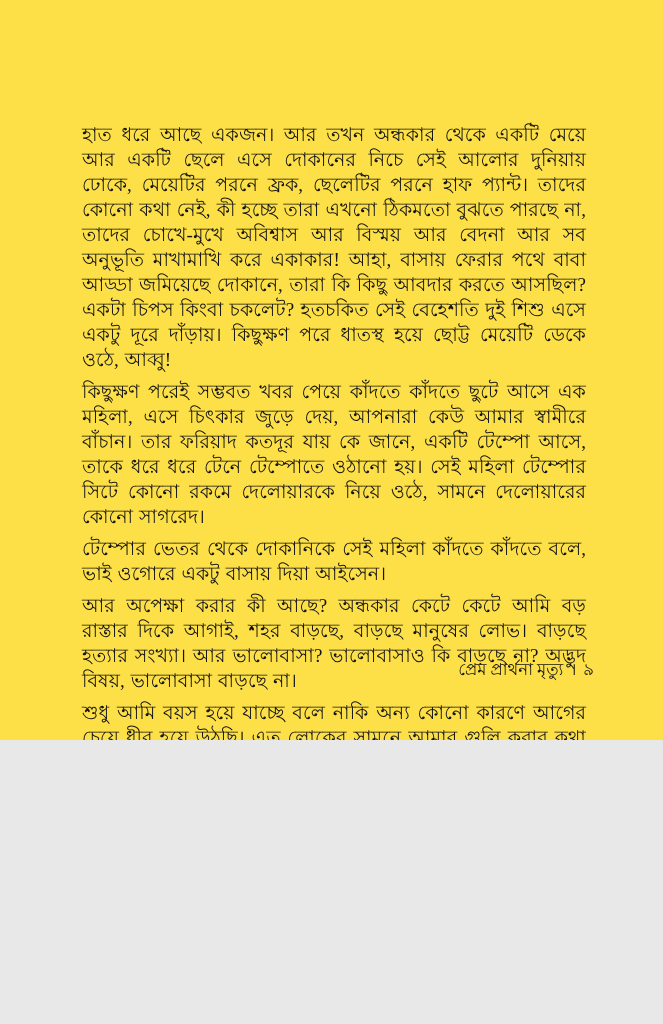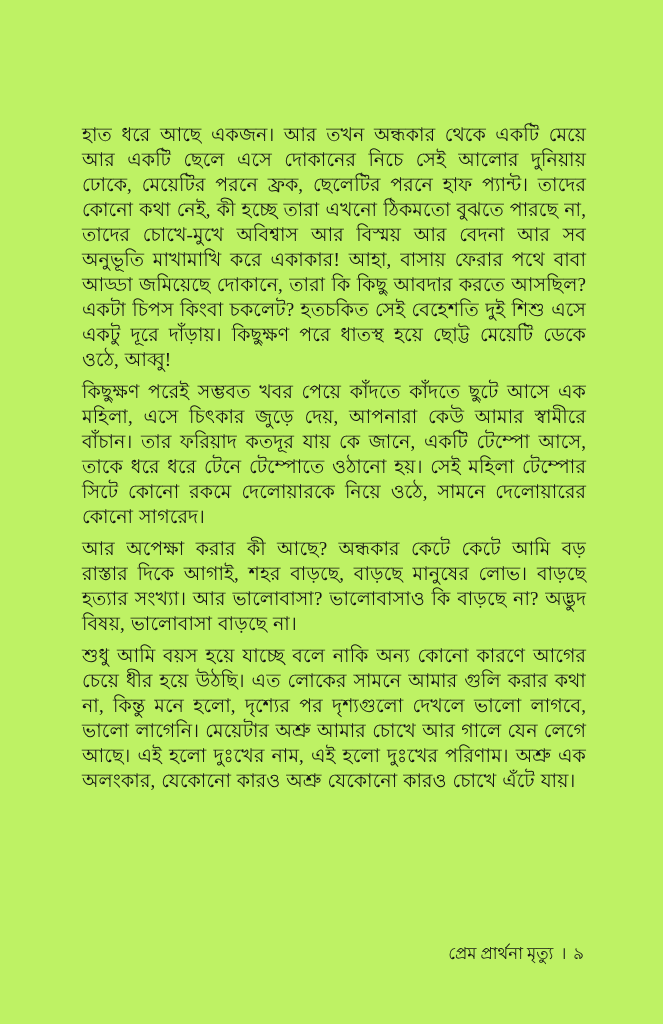--- a/index.html
+++ b/index.html
@@ -5,23 +5,23 @@
 <style>
   
   html, body {
     margin: 0;
     padding: 0;
     background: #e8e8e8;
   }
   .page {
     position: relative;
     width: 663px;
-    height: 1024px;
+    height: 740px;
     margin: 0 auto;
-    background: #bef264;
+    background: #fde047;
     color: #141414;
     font-family: "Liberation Serif", "DejaVu Serif", serif;
     overflow: hidden;
     box-sizing: border-box;
   }
   .text-block {
     position: absolute;
     left: 82px;
     top: 122px;
     width: 504px;
@@ -30,41 +30,42 @@
     margin: 0 0 7px 0;
     font-size: 19px;
     line-height: 25px;
     text-align: justify;
     text-justify: inter-word;
     letter-spacing: 0.1px;
     word-spacing: 1px;
   }
   .page-footer {
     position: absolute;
-    right: 79px;
+    right: 69px;
     bottom: 58px;
     font-size: 16.5px;
     line-height: 24px;
     color: #141414;
     white-space: nowrap;
     text-align: right;
   }
   .page-footer .sep {
     display: inline-block;
     margin: 0 7px;
   }
 </style>
 </head>
 <body>
 
 <div class="page">
 
   <main class="text-block">
     <p>হাত ধরে আছে একজন। আর তখন অন্ধকার থেকে একটি মেয়ে আর একটি ছেলে এসে দোকানের নিচে সেই আলোর দুনিয়ায় ঢোকে, মেয়েটির পরনে ফ্রক, ছেলেটির পরনে হাফ প্যান্ট। তাদের কোনো কথা নেই, কী হচ্ছে তারা এখনো ঠিকমতো বুঝতে পারছে না, তাদের চোখে-মুখে অবিশ্বাস আর বিস্ময় আর বেদনা আর সব অনুভূতি মাখামাখি করে একাকার! আহা, বাসায় ফেরার পথে বাবা আড্ডা জমিয়েছে দোকানে, তারা কি কিছু আবদার করতে আসছিল? একটা চিপস কিংবা চকলেট? হতচকিত সেই বেহেশতি দুই শিশু এসে একটু দূরে দাঁড়ায়। কিছুক্ষণ পরে ধাতস্থ হয়ে ছোট্ট মেয়েটি ডেকে ওঠে, আব্বু!</p>
     <p>কিছুক্ষণ পরেই সম্ভবত খবর পেয়ে কাঁদতে কাঁদতে ছুটে আসে এক মহিলা, এসে চিৎকার জুড়ে দেয়, আপনারা কেউ আমার স্বামীরে বাঁচান। তার ফরিয়াদ কতদূর যায় কে জানে, একটি টেম্পো আসে, তাকে ধরে ধরে টেনে টেম্পোতে ওঠানো হয়। সেই মহিলা টেম্পোর সিটে কোনো রকমে দেলোয়ারকে নিয়ে ওঠে, সামনে দেলোয়ারের কোনো সাগরেদ।</p>
+    <p>টেম্পোর ভেতর থেকে দোকানিকে সেই মহিলা কাঁদতে কাঁদতে বলে, ভাই ওগোরে একটু বাসায় দিয়া আইসেন।</p>
     <p>আর অপেক্ষা করার কী আছে? অন্ধকার কেটে কেটে আমি বড় রাস্তার দিকে আগাই, শহর বাড়ছে, বাড়ছে মানুষের লোভ। বাড়ছে হত্যার সংখ্যা। আর ভালোবাসা? ভালোবাসাও কি বাড়ছে না? অদ্ভুদ বিষয়, ভালোবাসা বাড়ছে না।</p>
     <p>শুধু আমি বয়স হয়ে যাচ্ছে বলে নাকি অন্য কোনো কারণে আগের চেয়ে ধীর হয়ে উঠছি। এত লোকের সামনে আমার গুলি করার কথা না, কিন্তু মনে হলো, দৃশ্যের পর দৃশ্যগুলো দেখলে ভালো লাগবে, ভালো লাগেনি। মেয়েটার অশ্রু আমার চোখে আর গালে যেন লেগে আছে। এই হলো দুঃখের নাম, এই হলো দুঃখের পরিণাম। অশ্রু এক অলংকার, যেকোনো কারও অশ্রু যেকোনো কারও চোখে এঁটে যায়।</p>
   </main>
 
   <footer class="page-footer">
     <span>প্রেম প্রার্থনা মৃত্যু</span><span class="sep">।</span><span>৯</span>
   </footer>
 
 </div>
 

